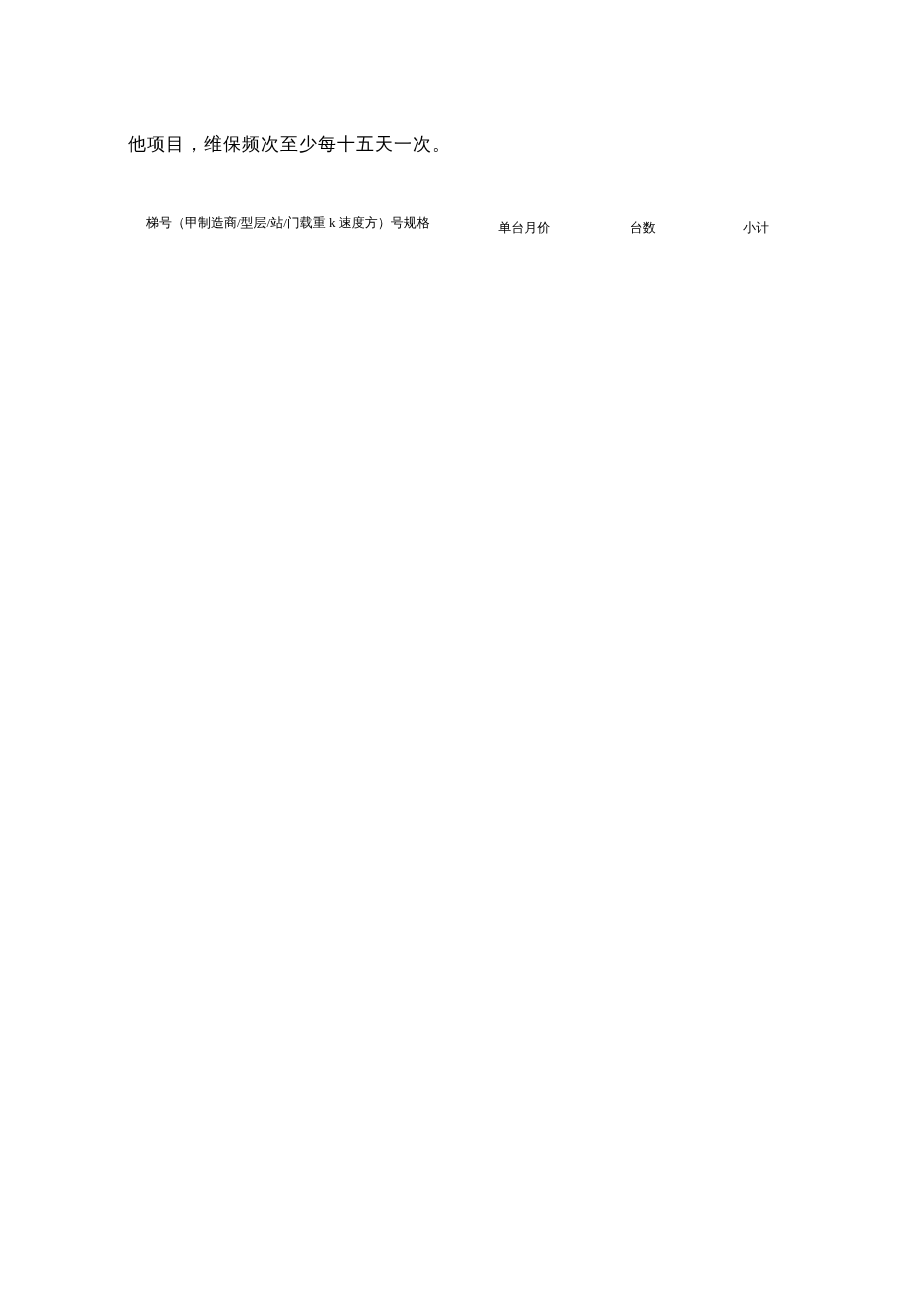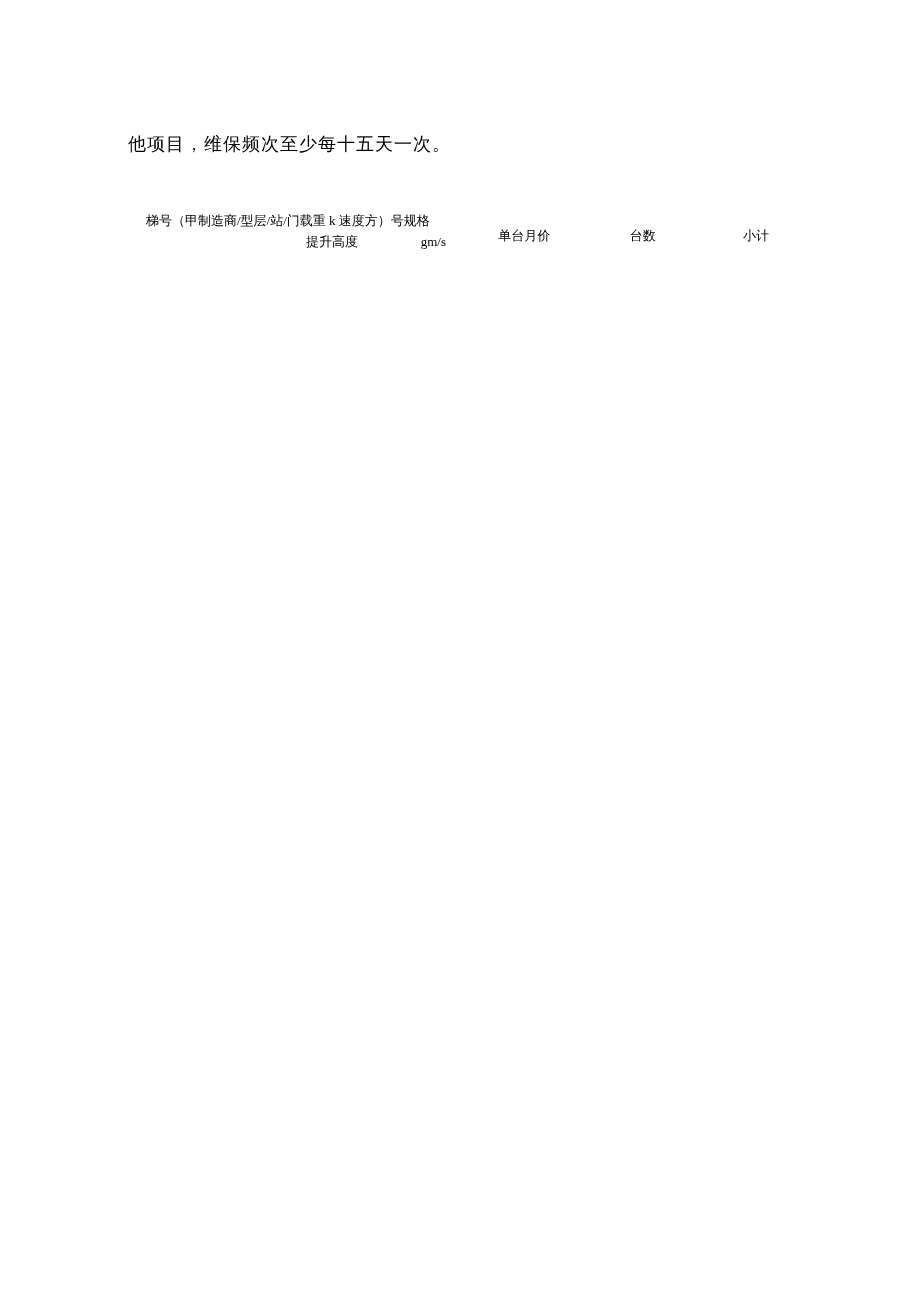--- a/index.html
+++ b/index.html
@@ -59,23 +59,19 @@
 </head>
 <body>
 
 <div class="content">
   <div class="paragraph">他项目，维保频次至少每十五天一次。</div>
 
   <div class="table-wrap">
     <div class="header-row">
       <div class="col1">
         <div class="col1-line1">梯号（甲制造商/型层/站/门载重 k 速度方）号规格</div>
-        <div class="col1-line2">
-          <span>提升高度</span>
-          <span>gm/s</span>
-        </div>
       </div>
       <div class="col2">单台月价</div>
       <div class="col3">台数</div>
       <div class="col4">小计</div>
     </div>
   </div>
 </div>
 
 </body></html>

